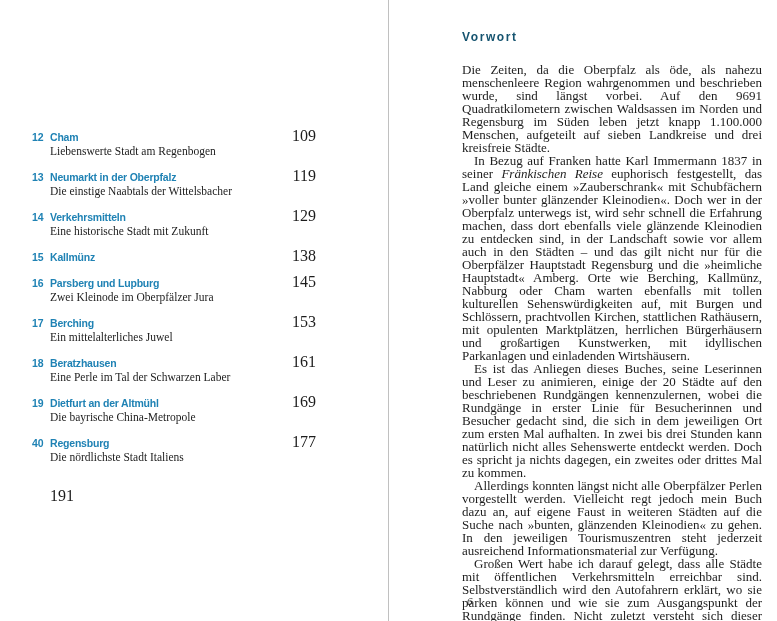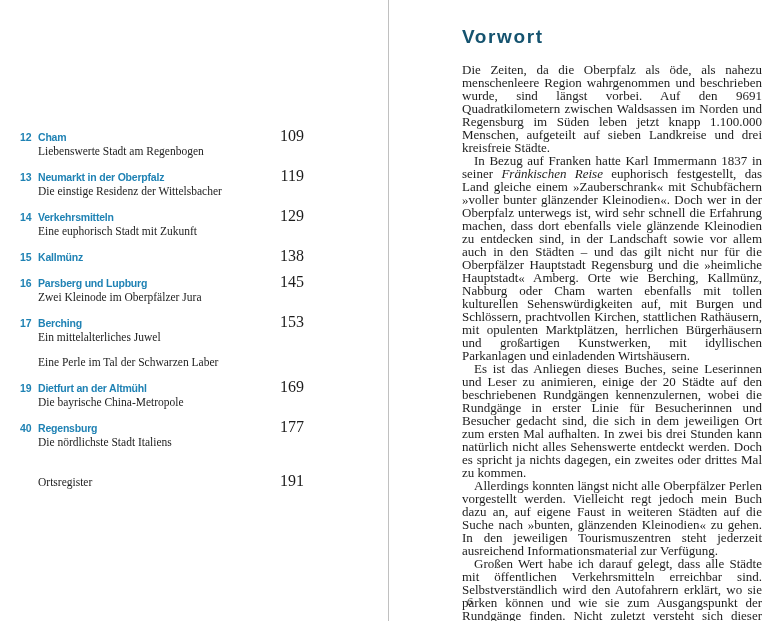--- a/index.html
+++ b/index.html
@@ -28,21 +28,21 @@
     left: 388px;
     top: 0;
     bottom: 0;
     width: 1px;
     background: #c0c0c0;
   }
 
   
   .toc {
     position: absolute;
-    left: 20px;
+    left: 32px;
     top: 129px;
     width: 284px;
   }
   .toc-entry { margin-bottom: 11px; }
   .toc-line1 {
     display: flex;
     align-items: baseline;
     line-height: 14px;
   }
   .toc-num {
@@ -87,21 +87,21 @@
   .foreword {
     position: absolute;
     left: 73px;  
     top: 28px;
     width: 300px;
   }
   .foreword h1 {
     margin: 0;
     font-family: "Liberation Sans", sans-serif;
     font-weight: 700;
-    font-size: 19px;
+    font-size: 12px;
     line-height: 18px;
     letter-spacing: 1.6px;
     color: var(--heading-blue, #15536f);
   }
   .body-text {
     margin-top: 17px;
     font-size: 13px;
     line-height: 13px;
     text-align: justify;
     hyphens: auto;
@@ -132,29 +132,29 @@
           <span class="toc-page">109</span>
         </div>
         <div class="toc-sub">Liebenswerte Stadt am Regenbogen</div>
       </div>
       <div class="toc-entry">
         <div class="toc-line1">
           <span class="toc-num">13</span>
           <span class="toc-title">Neumarkt in der Oberpfalz</span>
           <span class="toc-page">119</span>
         </div>
-        <div class="toc-sub">Die einstige Residenz der Wittelsbacher</div>
+        <div class="toc-sub">Die einstige Naabtals der Wittelsbacher</div>
       </div>
       <div class="toc-entry">
         <div class="toc-line1">
           <span class="toc-num">14</span>
           <span class="toc-title">Verkehrsmitteln</span>
           <span class="toc-page">129</span>
         </div>
-        <div class="toc-sub">Eine euphorisch Stadt mit Zukunft</div>
+        <div class="toc-sub">Eine historische Stadt mit Zukunft</div>
       </div>
       <div class="toc-entry">
         <div class="toc-line1">
           <span class="toc-num">15</span>
           <span class="toc-title">Kallmünz</span>
           <span class="toc-page">138</span>
         </div>
       </div>
       <div class="toc-entry">
         <div class="toc-line1">
@@ -166,40 +166,44 @@
       </div>
       <div class="toc-entry">
         <div class="toc-line1">
           <span class="toc-num">17</span>
           <span class="toc-title">Berching</span>
           <span class="toc-page">153</span>
         </div>
         <div class="toc-sub">Ein mittelalterliches Juwel</div>
       </div>
       <div class="toc-entry">
+        <div class="toc-line1">
+          <span class="toc-num">18</span>
+          <span class="toc-title">Beratzhausen</span>
+          <span class="toc-page">161</span>
+        </div>
         <div class="toc-sub">Eine Perle im Tal der Schwarzen Laber</div>
       </div>
       <div class="toc-entry">
         <div class="toc-line1">
           <span class="toc-num">19</span>
           <span class="toc-title">Dietfurt an der Altmühl</span>
           <span class="toc-page">169</span>
         </div>
         <div class="toc-sub">Die bayrische China-Metropole</div>
       </div>
       <div class="toc-entry">
         <div class="toc-line1">
           <span class="toc-num">40</span>
           <span class="toc-title">Regensburg</span>
           <span class="toc-page">177</span>
         </div>
         <div class="toc-sub">Die nördlichste Stadt Italiens</div>
       </div>
       <div class="toc-register">
-        <span class="reg-label">Ortsregister</span>
         <span class="toc-page">191</span>
       </div>
     </div>
 </div>
 
 <div class="divider"></div>
 
 <div class="page page-right">
   <div class="foreword">
     <h1>Vorwort</h1>

